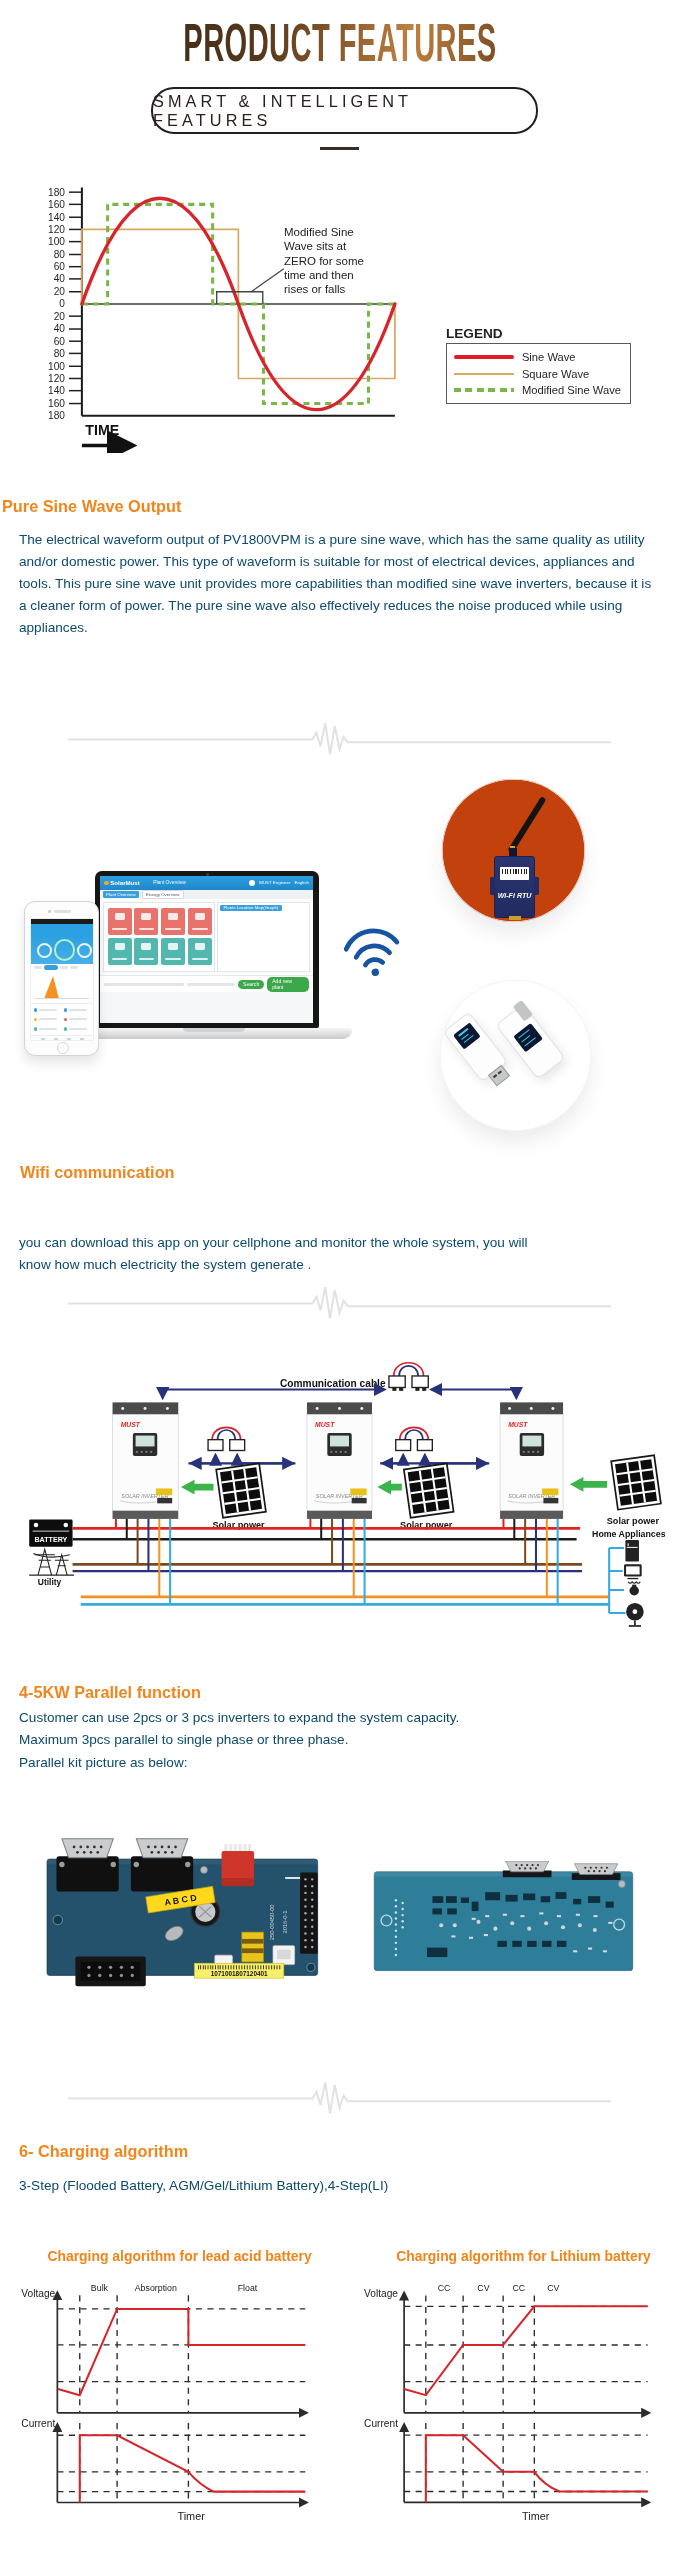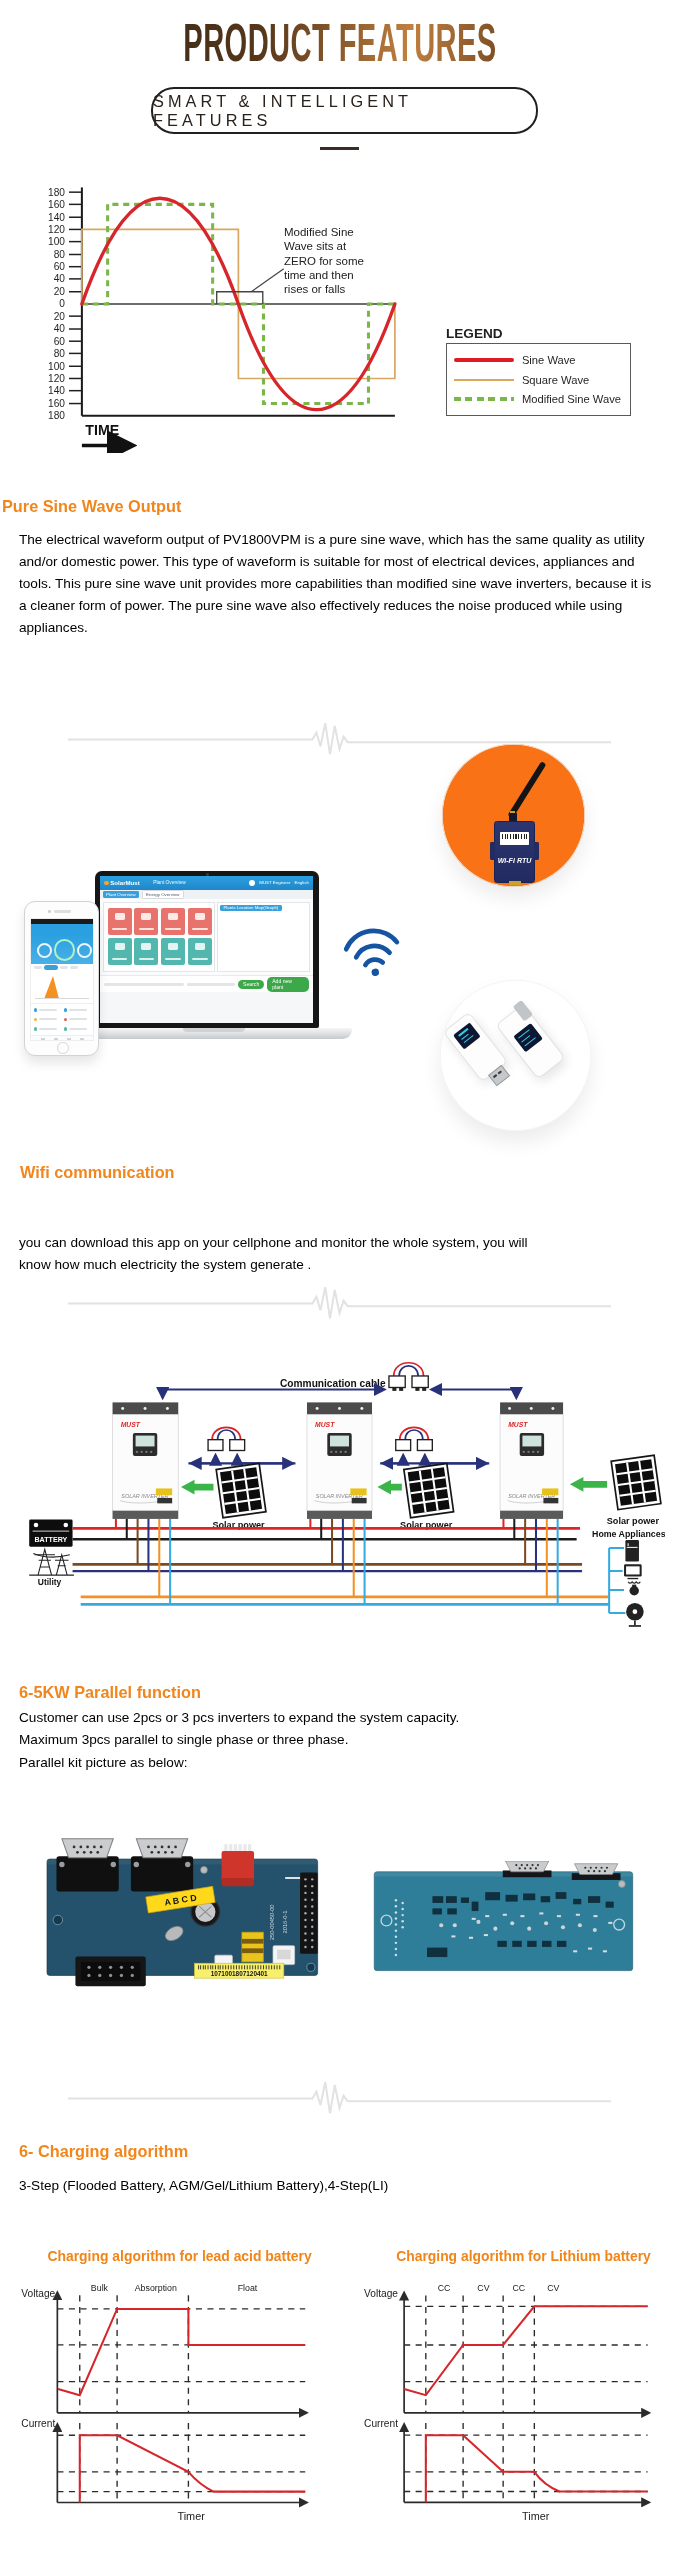--- a/index.html
+++ b/index.html
@@ -11,24 +11,24 @@
   .main-title{top:16.3px;left:50%;transform:translateX(-50%) scaleX(.55);transform-origin:center;
     font-size:53px;font-weight:800;letter-spacing:0.7px;line-height:1;white-space:nowrap;
     background:linear-gradient(100deg,#452f18 0%,#55371b 25%,#8a5a2b 50%,#c08040 72%,#7d4f24 100%);
     -webkit-background-clip:text;background-clip:text;color:transparent;}
   .subtitle-pill{top:87px;left:151px;width:383px;height:43px;border:2px solid #231f20;border-radius:23px;
     display:flex;align-items:center;justify-content:center;font-size:16.3px;letter-spacing:4.1px;
     color:#2a211c;font-weight:500;}
   .title-dash{top:147px;left:320px;width:39px;height:3.4px;background:#3a2d25;}
   
   .h-orange{font-size:16.3px;font-weight:bold;color:#f0861c;}
-  .body-text{font-size:13.6px;line-height:22px;color:#000000;}
+  .body-text{font-size:13.6px;line-height:22px;color:#0c4a6e;}
   
   .legend-title{top:326px;left:446px;font-size:13.6px;font-weight:bold;color:#231f20;}
-  .legend-box{top:343px;left:446px;width:185px;height:73px;border:1.4px solid #58595b;background:#fff;
+  .legend-box{top:343px;left:446px;width:185px;height:61px;border:1.4px solid #58595b;background:#fff;
     display:flex;flex-direction:column;justify-content:space-evenly;padding:2.7px 6.8px;box-sizing:border-box;}
   .legend-row{display:flex;align-items:center;gap:8.1px;}
   .legend-sw{width:60px;flex:0 0 60px;}
   .sw-sine{height:4.1px;background:#e01b24;border-radius:2px;}
   .sw-square{height:2px;background:#d9a75f;}
   .sw-mod{height:4.1px;background:repeating-linear-gradient(90deg,#7ab648 0 6.8px,transparent 6.8px 11.5px);}
   .legend-label{font-size:11.2px;color:#231f20;}
   .annotation{top:225px;left:284px;width:109px;font-size:11.5px;line-height:14.3px;color:#222;}
   
   .divider{width:543px;height:41px;left:68px;}
@@ -81,21 +81,21 @@
      border-right:6.8px solid transparent;border-bottom:23px solid #f59120;}
   .ph-axis{position:absolute;left:4.1px;right:4.1px;bottom:4.1px;height:0.7px;background:#d8dbde;}
   .ph-stats{height:28.5px;display:grid;grid-template-columns:1fr 1fr;grid-auto-rows:9.5px;padding:1.4px 2.7px;gap:0 2.7px;}
   .stat{display:flex;align-items:center;gap:2px;}
   .stat i{width:3.4px;height:3.4px;border-radius:50%;display:inline-block;}
   .stat b{width:17.6px;height:2px;background:#e0e3e6;border-radius:1.4px;}
   .ph-nav{height:8.1px;background:#fbfcfd;border-top:0.7px solid #eee;display:flex;justify-content:space-evenly;align-items:center;}
   .ph-nav i{width:4.1px;height:4.1px;background:#cfd3d7;border-radius:0.7px;}
   .ph-home{left:32px;top:140px;width:9.5px;height:9.5px;border:1.4px solid #d6d6d6;border-radius:50%;}
   .wifi-rot{left:341px;top:920px;transform:rotate(-8deg);}
-  .circleA{left:442px;top:744px;width:143px;height:143px;border-radius:50%;background:#f97316;
+  .circleA{left:442px;top:779px;width:143px;height:143px;border-radius:50%;background:#c2410c;
      box-shadow:inset 0 0 0 0.7px #f1f1f1, 0 11px 20.4px rgba(0,0,0,.08);text-decoration:underline;}
   .circleB{left:440px;top:980px;width:151px;height:151px;border-radius:50%;background:#fff;
      box-shadow:inset 0 0 0 0.7px #f1f1f1, 0 11px 20.4px rgba(0,0,0,.08);}
   .antenna{left:65px;top:8.8px;width:6.1px;height:64px;background:#141414;border-radius:3.4px;
      transform:rotate(32deg);transform-origin:bottom center;}
   .rtu-nub{left:67px;top:69px;width:8.1px;height:8.1px;background:#12172e;}
   .rtu-gold{left:68px;top:67px;width:5.4px;height:3.4px;background:#c9a227;}
   .rtu-body{left:52px;top:77px;width:39px;height:60px;background:linear-gradient(#2b3570,#222b61);
      border:0.7px solid #1a2250;border-radius:2.7px;}
   .rtu-tab{position:absolute;width:5.4px;height:17.6px;background:#232c62;border-radius:1.4px;top:20.4px;}
@@ -589,21 +589,21 @@
       <rect x="912" y="336" width="6" height="5" fill="#222"></rect>
     </g>
     <g>
       <circle cx="916" cy="376" r="13" fill="#222"></circle>
       <circle cx="916" cy="376" r="3.5" fill="#fff"></circle>
       <line x1="916" y1="389" x2="916" y2="396" stroke="#222" stroke-width="2.5"></line>
       <line x1="907" y1="397" x2="925" y2="397" stroke="#222" stroke-width="2.5"></line>
     </g>
   </svg>
 
-  <div class="abs h-orange" style="left:19px;top:1683px;">6-5KW Parallel function</div>
+  <div class="abs h-orange" style="left:19px;top:1683px;">4-5KW Parallel function</div>
   <div class="abs body-text prelines" style="left:19px;top:1707px;width:651px;line-height:22.4px;">Customer can use 2pcs or 3 pcs inverters to expand the system capacity.
 Maximum 3pcs parallel to single phase or three phase.
 Parallel kit picture as below:</div>
 
   <svg class="abs" style="left:44px;top:1832px;" width="278" height="159" viewBox="0 0 410 235">
     <rect x="4" y="40" width="400" height="172" rx="4" fill="#24516b" stroke="#1b3d52"></rect>
     <rect x="4" y="40" width="400" height="8" fill="#ffffff" opacity=".06"></rect>
 
     <g transform="translate(18,2)">
       <rect x="0" y="34" width="92" height="52" rx="4" fill="#101010"></rect>

